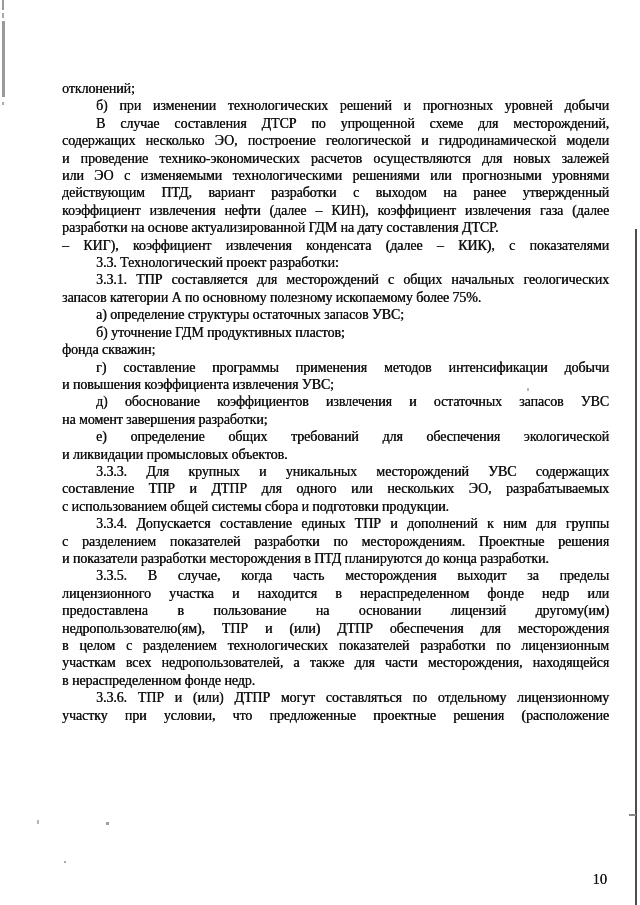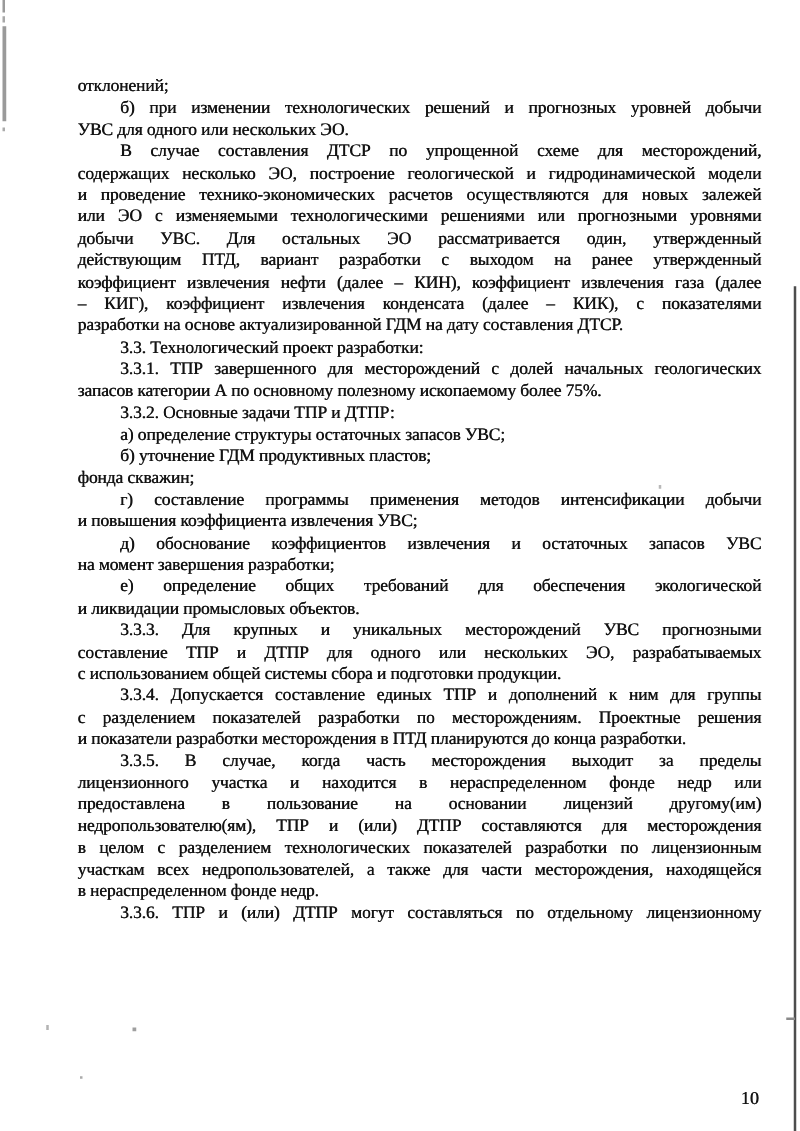--- a/index.html
+++ b/index.html
@@ -11,21 +11,21 @@
   .page {
     position: relative;
     width: 640px;
     height: 905px;
     background: #ffffff;
     overflow: hidden;
   }
   .text-block {
     position: absolute;
     left: 62px;
-    top: 61px;
+    top: 80px;
     width: 547px;
     color: #141414;
     font-size: 14px;
     line-height: 17.4px;
     letter-spacing: -0.1px;
     text-shadow: 0.35px 0 0 #141414;
   }
   .line { text-align: left; }
   .line.justify {
     text-align: justify;
@@ -64,53 +64,51 @@
   <div class="artifact right-line"></div>
   <div class="artifact right-tick"></div>
   <div class="artifact speck-1"></div>
   <div class="artifact speck-2"></div>
   <div class="artifact speck-3"></div>
   <div class="artifact speck-4"></div>
 
   <div class="text-block">
       <div class="line">отклонений;</div>
       <div class="line indent justify">б) при изменении технологических решений и прогнозных уровней добычи</div>
-      <div class="line">УВС для одного или нескольких ЭО.</div>
       <div class="line indent justify">В случае составления ДТСР по упрощенной схеме для месторождений,</div>
       <div class="line justify">содержащих несколько ЭО, построение геологической и гидродинамической модели</div>
       <div class="line justify">и проведение технико-экономических расчетов осуществляются для новых залежей</div>
       <div class="line justify">или ЭО с изменяемыми технологическими решениями или прогнозными уровнями</div>
-      <div class="line justify">добычи УВС. Для остальных ЭО рассматривается один, утвержденный</div>
       <div class="line justify">действующим ПТД, вариант разработки с выходом на ранее утвержденный</div>
       <div class="line justify">коэффициент извлечения нефти (далее – КИН), коэффициент извлечения газа (далее</div>
+      <div class="line">разработки на основе актуализированной ГДМ на дату составления ДТСР.</div>
       <div class="line justify">– КИГ), коэффициент извлечения конденсата (далее – КИК), с показателями</div>
-      <div class="line">разработки на основе актуализированной ГДМ на дату составления ДТСР.</div>
       <div class="line indent">3.3. Технологический проект разработки:</div>
-      <div class="line indent justify">3.3.1. ТПР завершенного для месторождений с долей начальных геологических</div>
+      <div class="line indent justify">3.3.1. ТПР составляется для месторождений с общих начальных геологических</div>
       <div class="line">запасов категории А по основному полезному ископаемому более 75%.</div>
-      <div class="line indent">3.3.2. Основные задачи ТПР и ДТПР:</div>
       <div class="line indent">а) определение структуры остаточных запасов УВС;</div>
       <div class="line indent">б) уточнение ГДМ продуктивных пластов;</div>
       <div class="line">фонда скважин;</div>
       <div class="line indent justify">г) составление программы применения методов интенсификации добычи</div>
       <div class="line">и повышения коэффициента извлечения УВС;</div>
       <div class="line indent justify">д) обоснование коэффициентов извлечения и остаточных запасов УВС</div>
       <div class="line">на момент завершения разработки;</div>
       <div class="line indent justify">е) определение общих требований для обеспечения экологической</div>
       <div class="line">и ликвидации промысловых объектов.</div>
-      <div class="line indent justify">3.3.3. Для крупных и уникальных месторождений УВС прогнозными</div>
+      <div class="line indent justify">3.3.3. Для крупных и уникальных месторождений УВС содержащих</div>
       <div class="line justify">составление ТПР и ДТПР для одного или нескольких ЭО, разрабатываемых</div>
       <div class="line">с использованием общей системы сбора и подготовки продукции.</div>
       <div class="line indent justify">3.3.4. Допускается составление единых ТПР и дополнений к ним для группы</div>
       <div class="line justify">с разделением показателей разработки по месторождениям. Проектные решения</div>
       <div class="line">и показатели разработки месторождения в ПТД планируются до конца разработки.</div>
       <div class="line indent justify">3.3.5. В случае, когда часть месторождения выходит за пределы</div>
       <div class="line justify">лицензионного участка и находится в нераспределенном фонде недр или</div>
       <div class="line justify">предоставлена в пользование на основании лицензий другому(им)</div>
-      <div class="line justify">недропользователю(ям), ТПР и (или) ДТПР составляются для месторождения</div>
+      <div class="line justify">недропользователю(ям), ТПР и (или) ДТПР обеспечения для месторождения</div>
       <div class="line justify">в целом с разделением технологических показателей разработки по лицензионным</div>
       <div class="line justify">участкам всех недропользователей, а также для части месторождения, находящейся</div>
       <div class="line">в нераспределенном фонде недр.</div>
       <div class="line indent justify">3.3.6. ТПР и (или) ДТПР могут составляться по отдельному лицензионному</div>
+      <div class="line justify">участку при условии, что предложенные проектные решения (расположение</div>
     </div>
 
   <div class="page-number">10</div>
 </div>
 
 </body></html>

